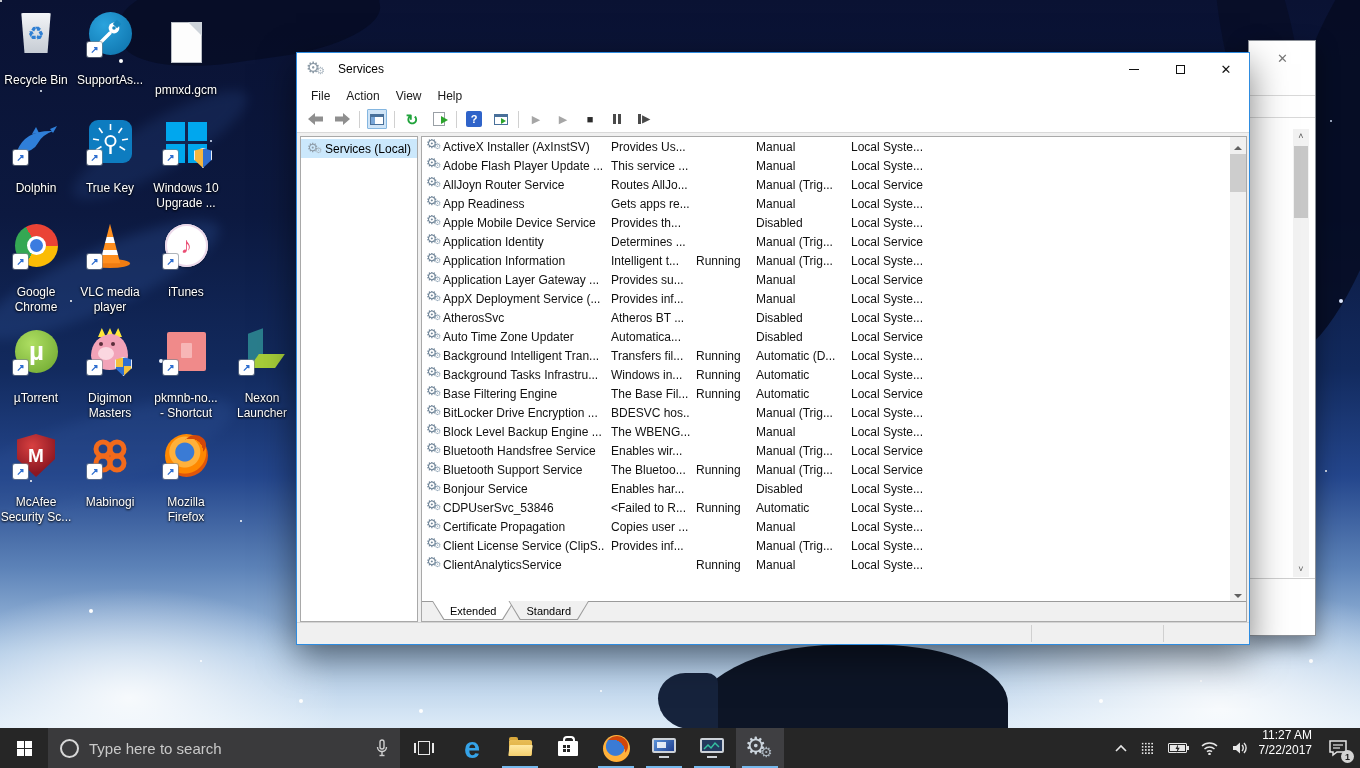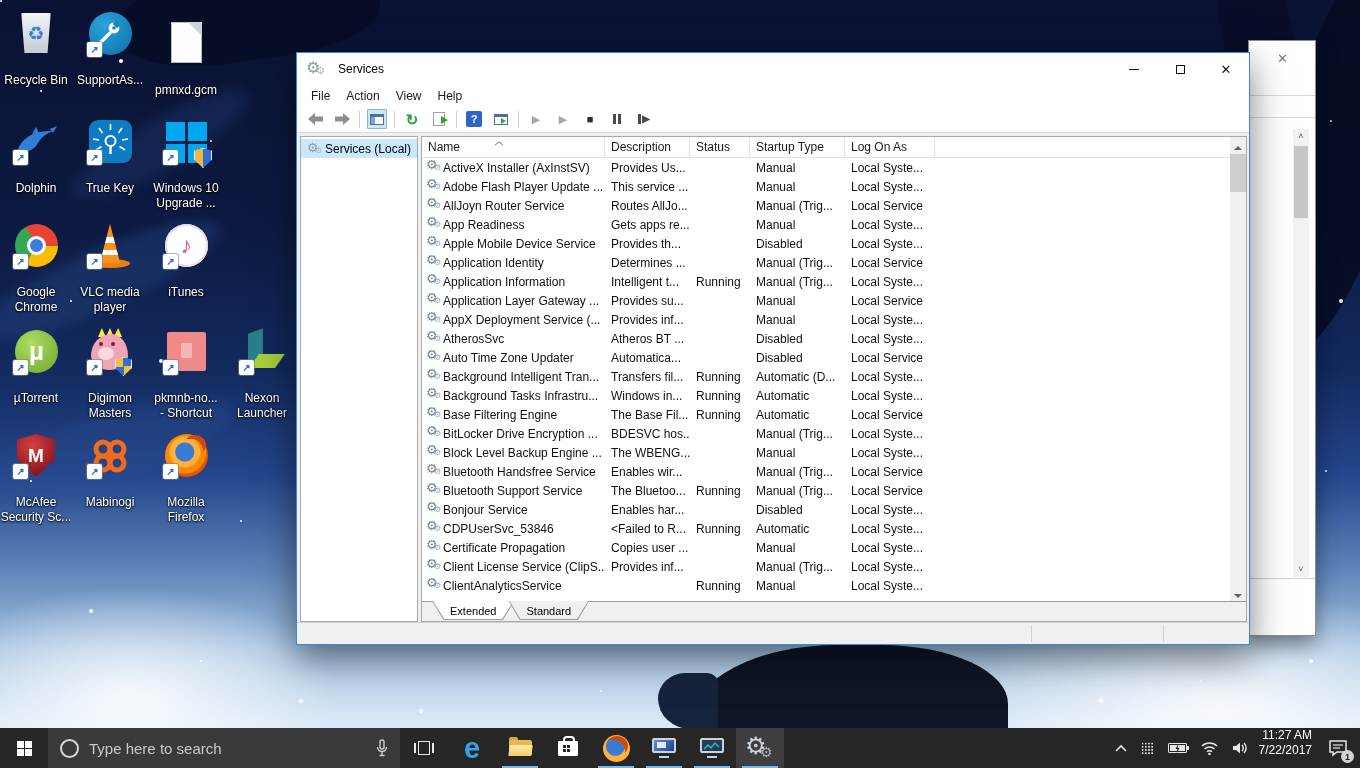--- a/index.html
+++ b/index.html
@@ -441,32 +441,20 @@
     <div class="tree-pane">
       <div class="tree-item">
         <div class="app-gears">
             <span class="ga">⚙</span>
             <span class="gb">⚙</span>
           </div>
         <span>Services (Local)</span>
       </div>
     </div>
     <div class="list-pane">
-      <div class="list-header">
-        <div class="hcell hc-name">
-          <span>Name</span>
-          <span class="sort-arrow"><svg width="10" height="5" viewBox="0 0 10 5">
-                <path d="M1 4 L5 1 L9 4" stroke="#777" fill="none"></path>
-              </svg></span>
-        </div>
-        <div class="hcell hc-desc">Description</div>
-        <div class="hcell hc-status">Status</div>
-        <div class="hcell hc-start">Startup Type</div>
-        <div class="hcell hc-logon">Log On As</div>
-      </div>
       <div class="rows">
 
       <div class="srow">
             <div class="c name">
               <span class="rg">
                 <span class="ga">⚙</span>
                 <span class="gb">⚙</span>
               </span>
               <span>ActiveX Installer (AxInstSV)</span>
             </div>

